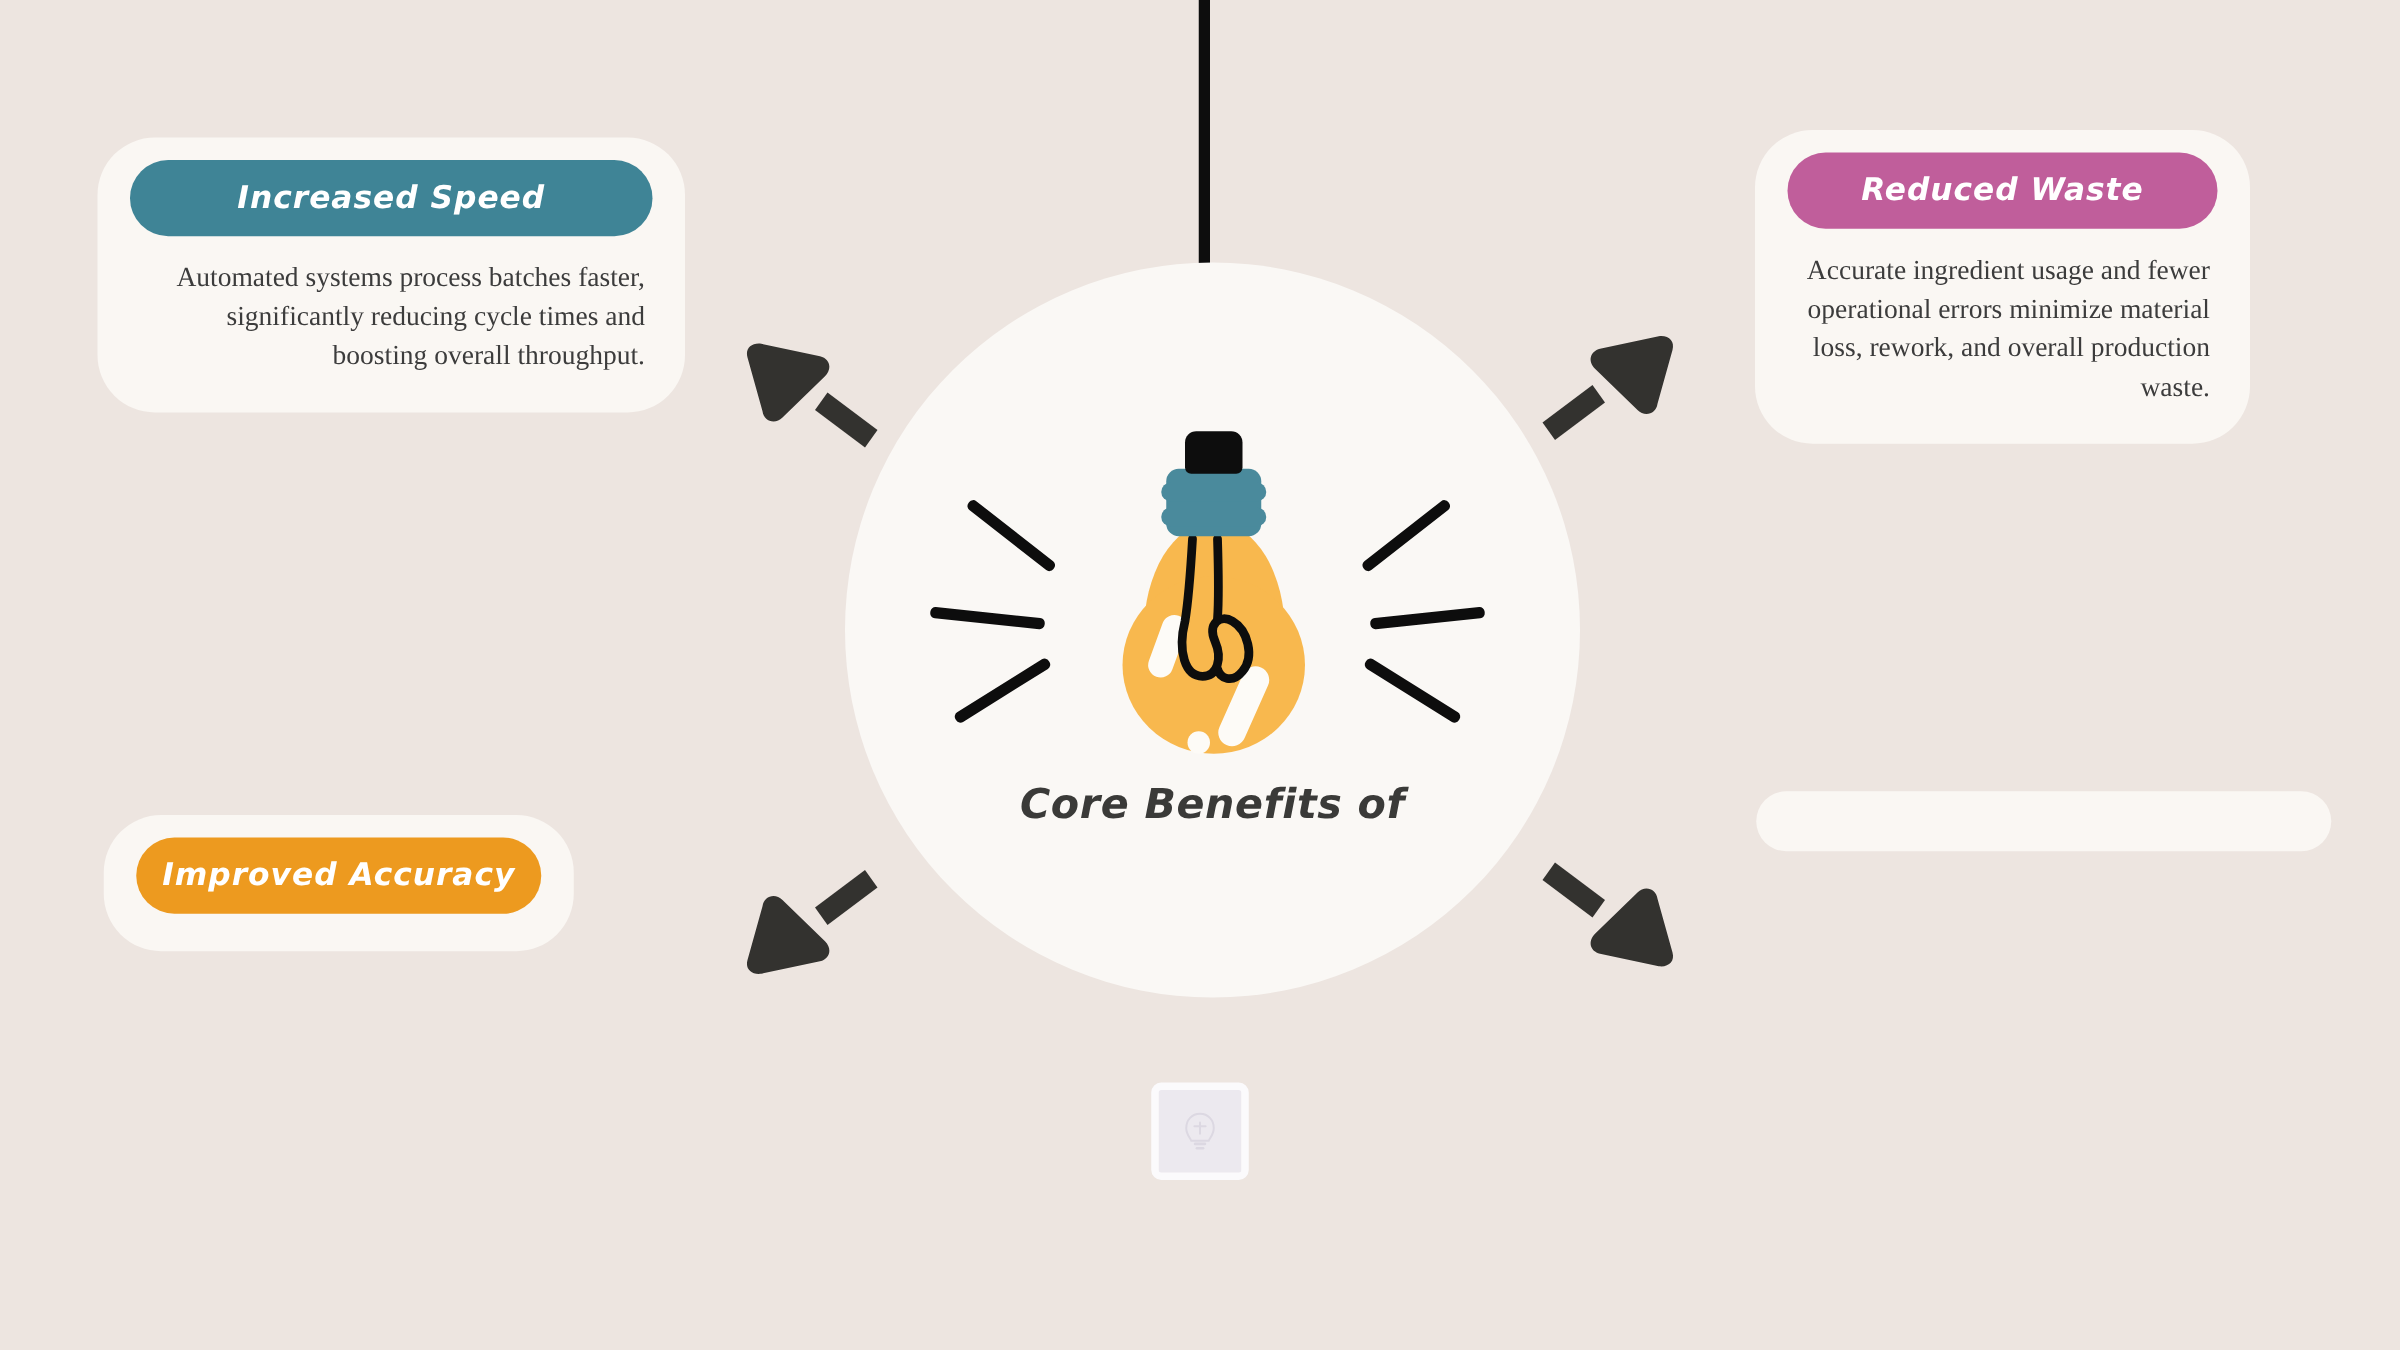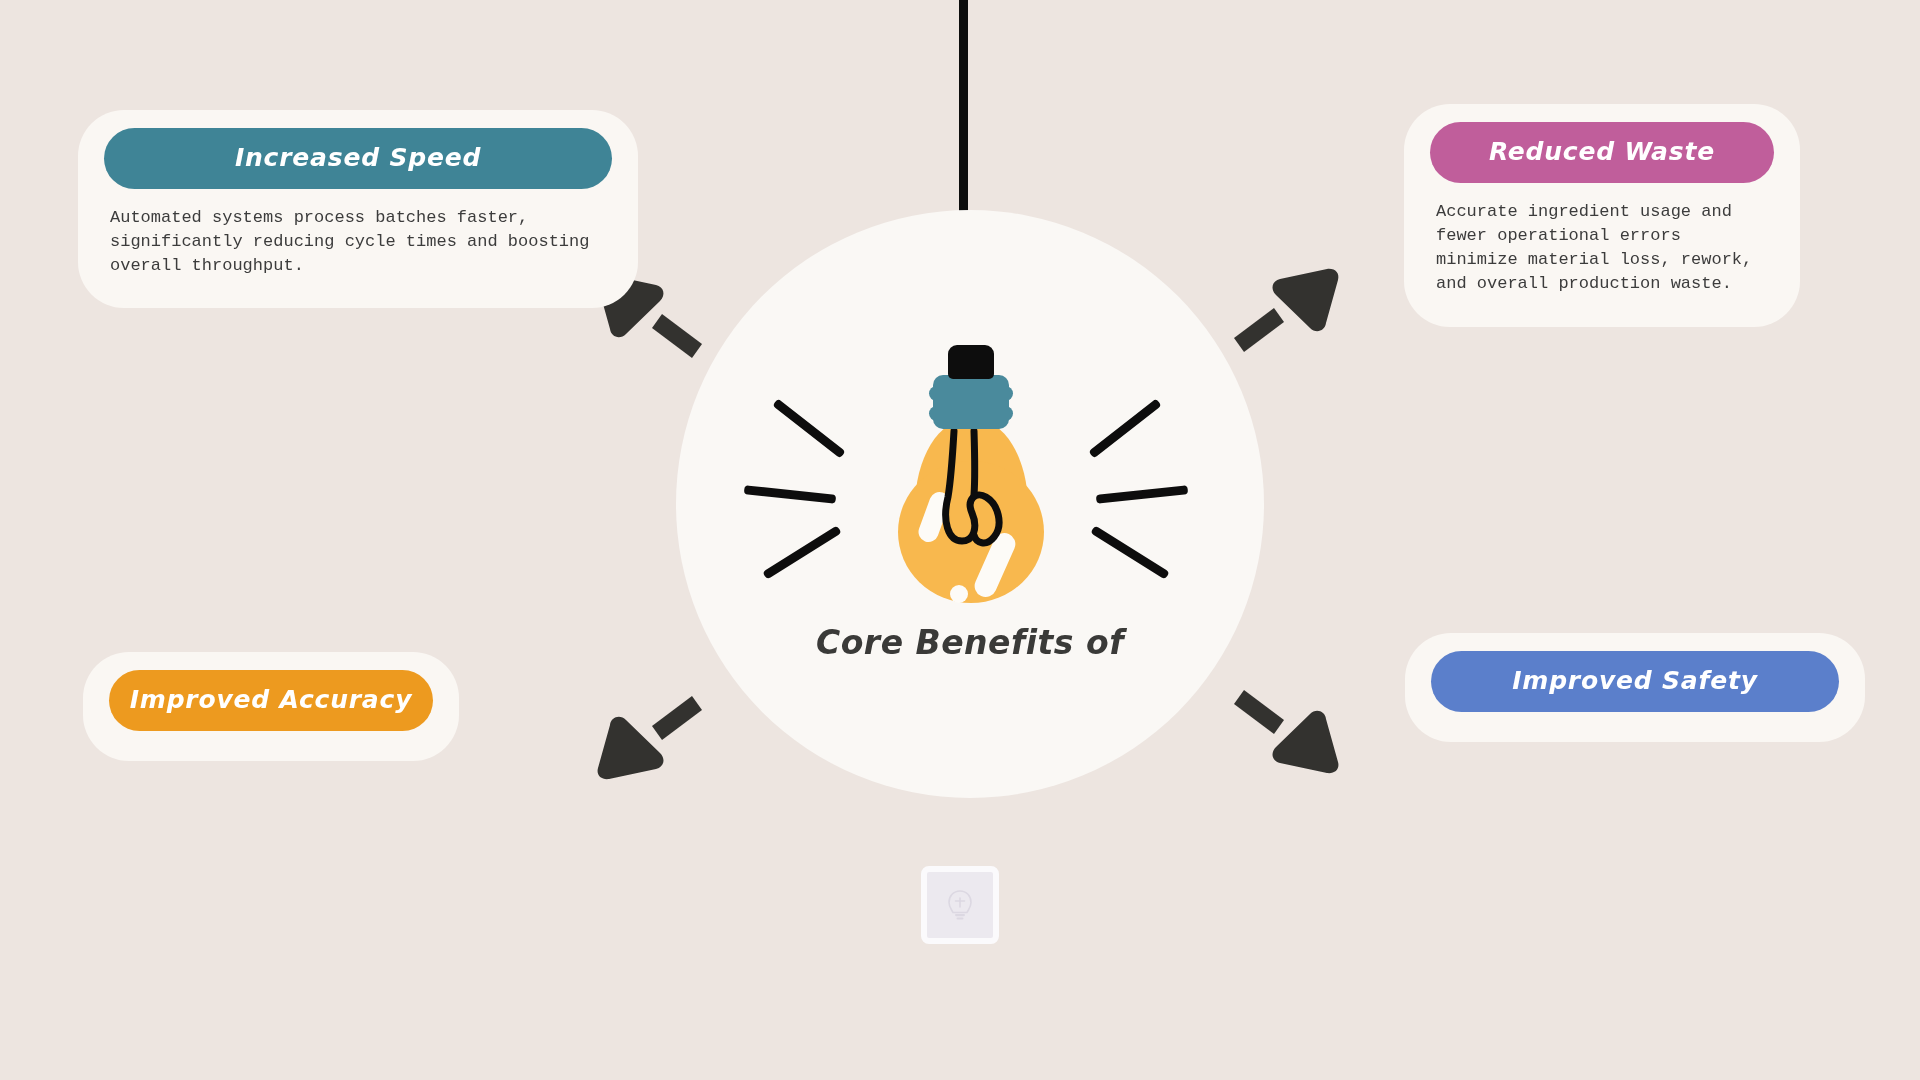--- a/index.html
+++ b/index.html
@@ -130,29 +130,29 @@
     color:#FFFFFF;
     padding:15px 10px 17px;
     font-size:25px;
     font-weight:bold;
     letter-spacing:0.8px;
     font-family:"DejaVu Sans", sans-serif;
     font-style:italic;
   }
   .card-body {
     margin-top:17px;
-    text-align:left;
+    text-align:right;
     color:#3C3C3C;
-    font-size:17px;
+    font-size:22px;
     line-height:1.42;
-    font-family:Liberation Mono, monospace;
+    font-family:Liberation Serif, serif;
     padding:0 6px;
   }
 
-  #card-speed    { left:78px;   top:110px;  width:560px; }
+  #card-speed    { left:78px;   top:110px;  width:470px; }
   #card-accuracy { left:83px;   top:652px;  width:376px; }
   #card-waste    { left:1404px; top:104px;  width:396px; }
   #card-safety   { left:1405px; top:633px;  width:460px; }
 
   #card-speed    .card-badge { background:#3F8496; }
   #card-accuracy .card-badge { background:#ED9A1F; }
   #card-waste    .card-badge { background:#C05E9B; }
   #card-safety   .card-badge { background:#5B7FCB; }
 
   
@@ -259,21 +259,20 @@
   <div class="card" id="card-waste">
     <div class="card-badge">Reduced Waste</div>
     <div class="card-body">Accurate ingredient usage and fewer operational errors minimize material loss, rework, and overall production waste.</div>
   </div>
 
   <div class="card" id="card-accuracy">
     <div class="card-badge">Improved Accuracy</div>
   </div>
 
   <div class="card" id="card-safety">
-    <div class="card-badge">Improved Safety</div>
   </div>
 
   <div class="placeholder">
     <svg width="30" height="34" viewBox="0 0 30 34">
       <path d="M15 3 C8.5 3, 4 8, 4 14.5 C4 19, 6.5 21.5, 8 24.5 L22 24.5
                C23.5 21.5, 26 19, 26 14.5 C26 8, 21.5 3, 15 3 Z" fill="none" stroke="#DCD8E2" stroke-width="1.6"></path>
       <rect x="10" y="26" width="10" height="2.2" rx="1.1" fill="#DCD8E2"></rect>
       <rect x="11.5" y="29.5" width="7" height="2" rx="1" fill="#DCD8E2"></rect>
       <path d="M15 10 L15 19 M10.5 13 L19.5 13" stroke="#DCD8E2" stroke-width="1.6" stroke-linecap="round"></path>
     </svg>

